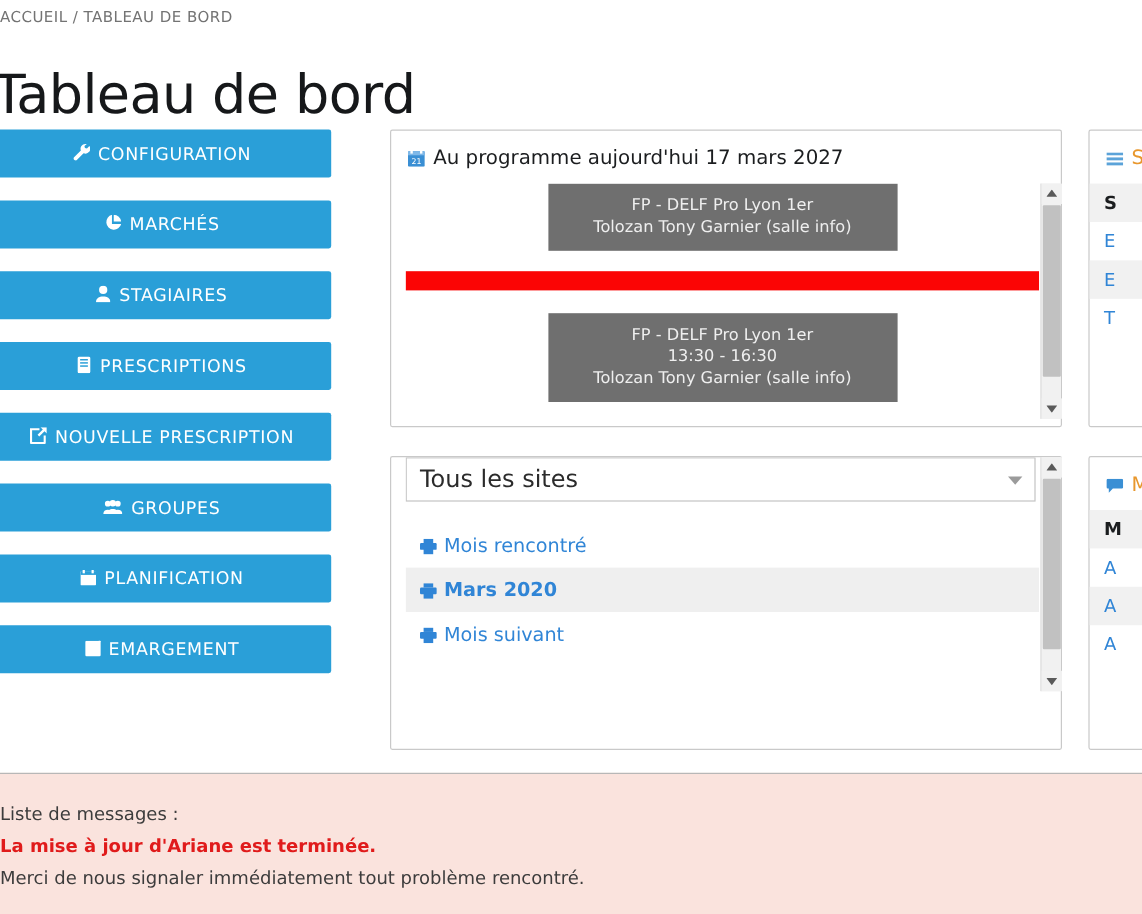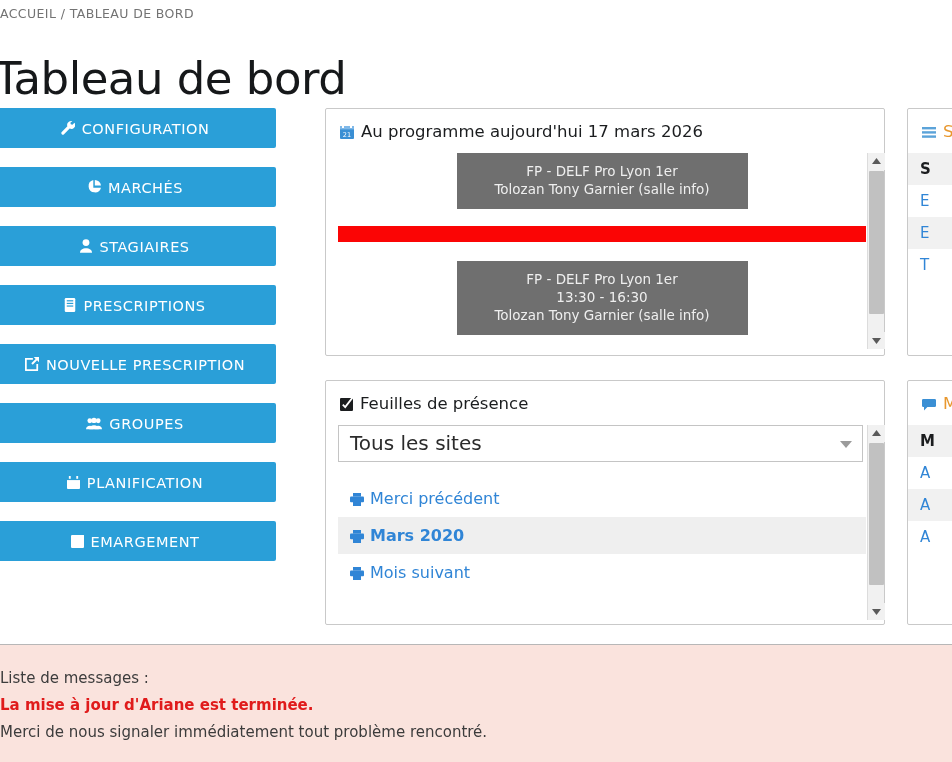--- a/index.html
+++ b/index.html
@@ -317,21 +317,21 @@
   <div class="panel" id="panel-agenda">
     <div class="panel-head">
       <span class="hico">
         <svg width="14" height="14" viewBox="0 0 14 14">
             <rect x="0" y="1" width="14" height="13" rx="1" fill="#3a8fd4"></rect>
             <rect x="0" y="1" width="14" height="3.4" fill="#7fb8e8"></rect>
             <rect x="2" y="0" width="2" height="3" fill="#ffffff"></rect>
             <rect x="10" y="0" width="2" height="3" fill="#ffffff"></rect>
             <text x="7" y="11.6" font-size="6.5" fill="#ffffff" text-anchor="middle" font-family="DejaVu Sans">21</text>
           </svg>
-      </span><span>Au programme aujourd'hui 17 mars 2026</span>
+      </span><span>Au programme aujourd'hui 17 mars 2027</span>
     </div>
 
     <div class="scrollwrap">
       <div class="agenda-body">
 
         <div class="event-card">
           <div>FP - DELF Pro Lyon 1er</div>
           <div>Tolozan Tony Garnier (salle info)</div>
         </div>
 
@@ -354,47 +354,39 @@
         <div class="sb-arrow" style="position:absolute;bottom:0;left:0;">
           <svg width="9" height="7" viewBox="0 0 9 7">
               <path d="M4.5 7L0 1h9z"></path>
             </svg>
         </div>
       </div>
     </div>
   </div>
 
   <div class="panel" id="panel-presence">
-    <div class="panel-head">
-      <span class="hico">
-        <svg width="13" height="13" viewBox="0 0 14 14">
-            <path d="M0 1.2A1.2 1.2 0 0 1 1.2 0h11.6A1.2 1.2 0 0 1 14 1.2v11.6a1.2 1.2 0 0 1-1.2 1.2H1.2A1.2 1.2 0 0 1 0 12.8V1.2z" fill="#1b1d1f"></path>
-            <path d="M3 7.2l2.6 2.6L13.5-.4" stroke="#ffffff" stroke-width="2" fill="none"></path>
-          </svg>
-      </span><span>Feuilles de présence</span>
-    </div>
 
     <div class="scrollwrap">
       <div class="presence-body">
 
         <div class="site-select">
           <span>Tous les sites</span>
           <span class="caret"></span>
         </div>
 
         <div style="height:18px;"></div>
 
         <a class="month-row">
           <span class="pico">
             <svg width="14" height="13" viewBox="0 0 14 13">
                 <rect x="3" y="0" width="8" height="3.6"></rect>
                 <rect x="0" y="3.6" width="14" height="5.6" rx="1"></rect>
                 <rect x="3" y="8.4" width="8" height="4.6"></rect>
               </svg>
-          </span><span>Merci précédent</span>
+          </span><span>Mois rencontré</span>
         </a>
 
         <a class="month-row current">
           <span class="pico">
             <svg width="14" height="13" viewBox="0 0 14 13">
                 <rect x="3" y="0" width="8" height="3.6"></rect>
                 <rect x="0" y="3.6" width="14" height="5.6" rx="1"></rect>
                 <rect x="3" y="8.4" width="8" height="4.6"></rect>
               </svg>
           </span><span>Mars 2020</span>

